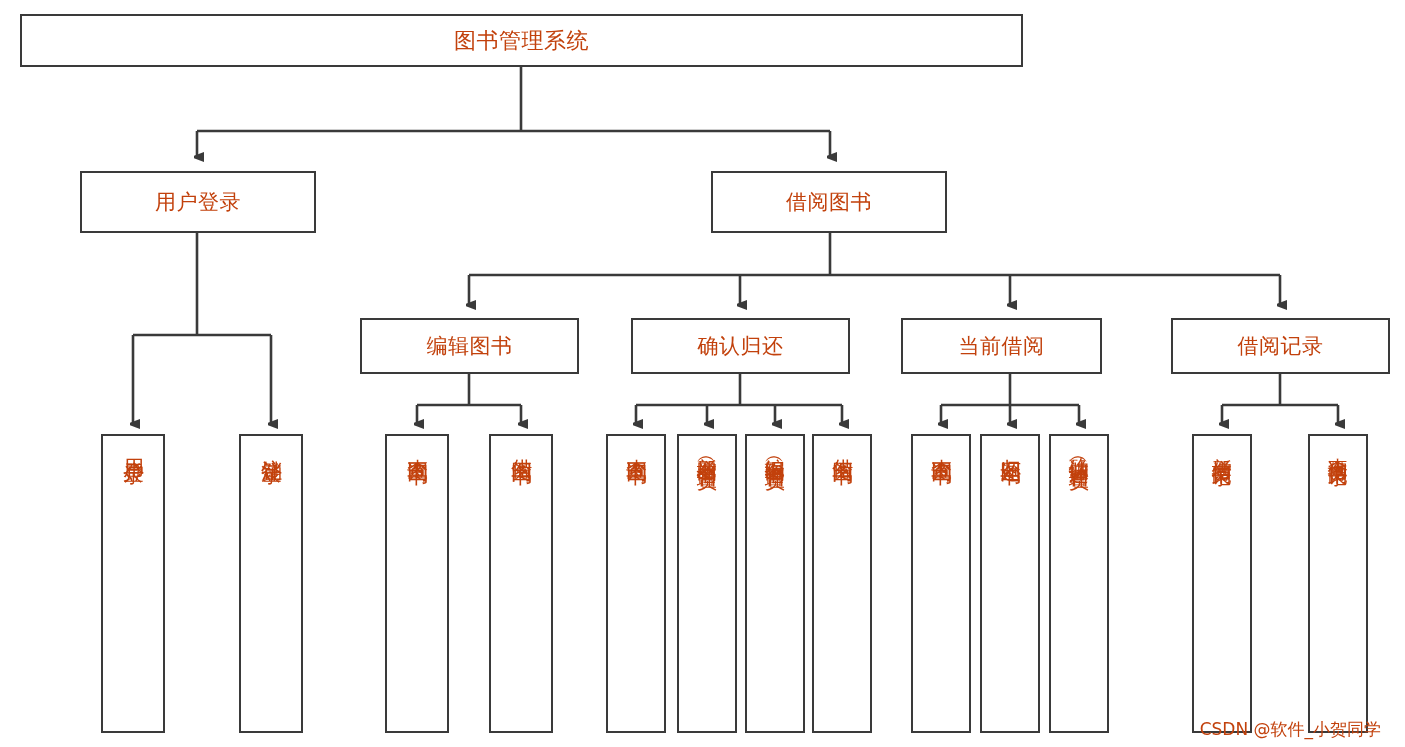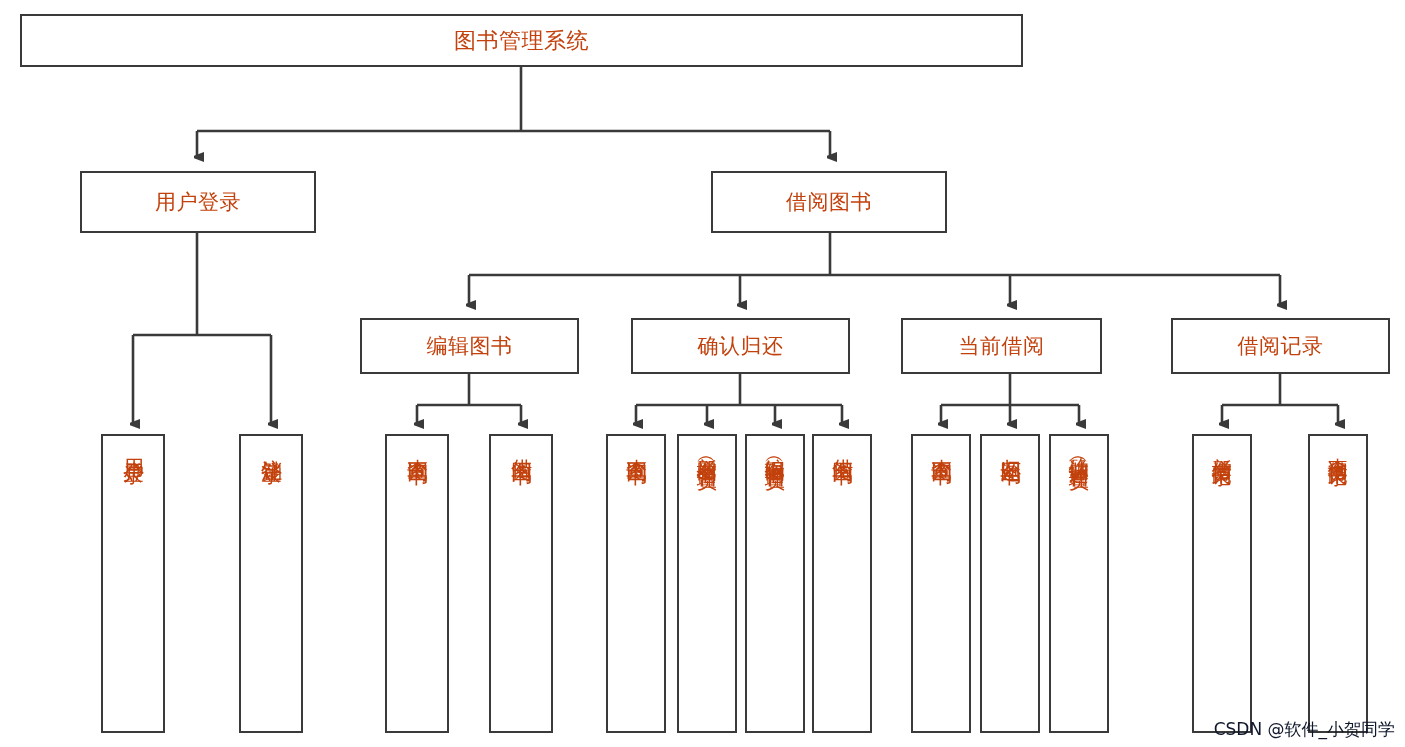--- a/index.html
+++ b/index.html
@@ -59,24 +59,24 @@
     font-size: 21px;
     line-height: 1.12;
     letter-spacing: 2px;
     transform: none;
   }
   .node.vertical.tall-text .node-label {
     font-size: 20px;
   }
   .watermark {
     position: absolute;
-    right: 10px;
+    right: 24px;
     bottom: 6px;
     font-size: 17px;
-    color: #0f172a;
+    color: #c2410c;
     z-index: 6;
     white-space: nowrap;
     user-select: none;
   }
 </style>
 </head>
 <body>
 
 <div id="diagram-root">
 

